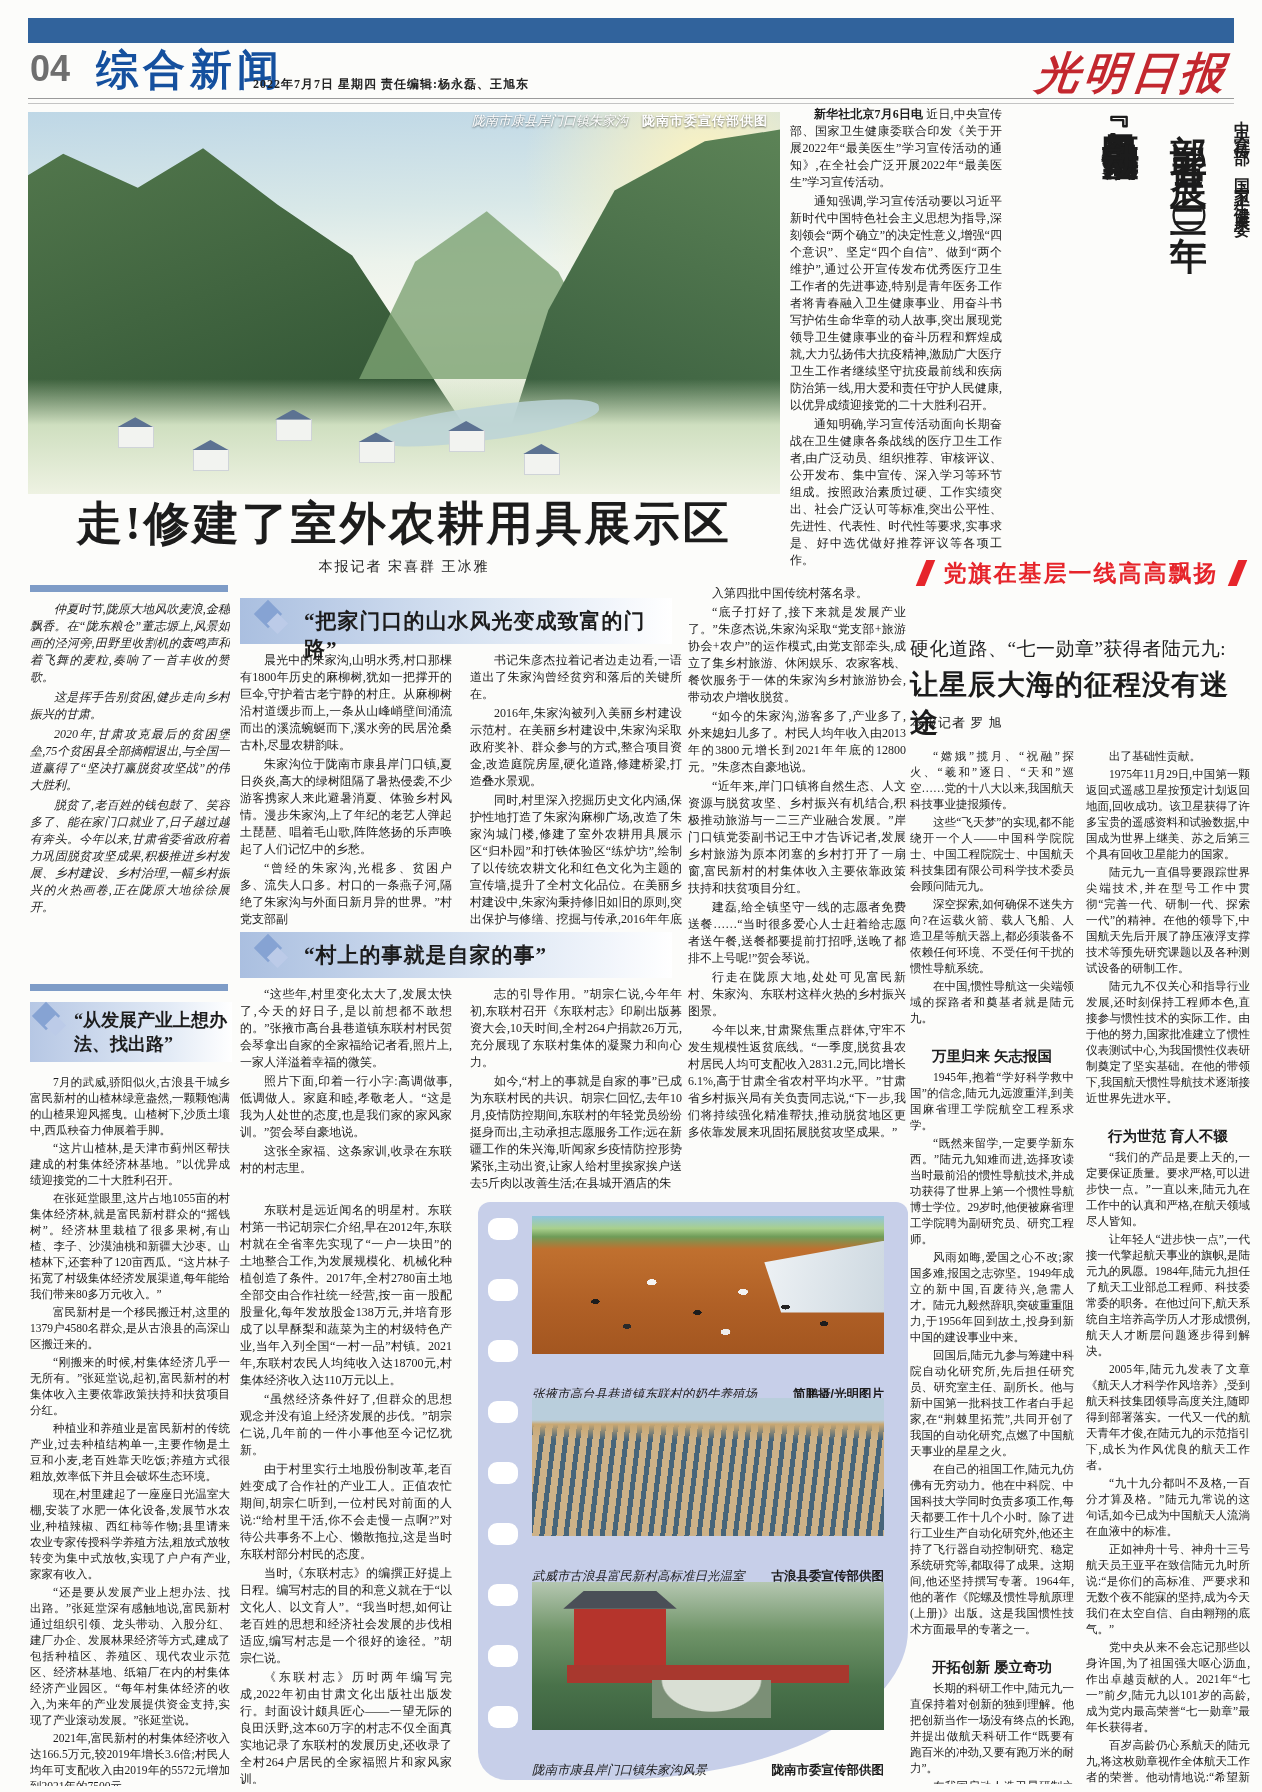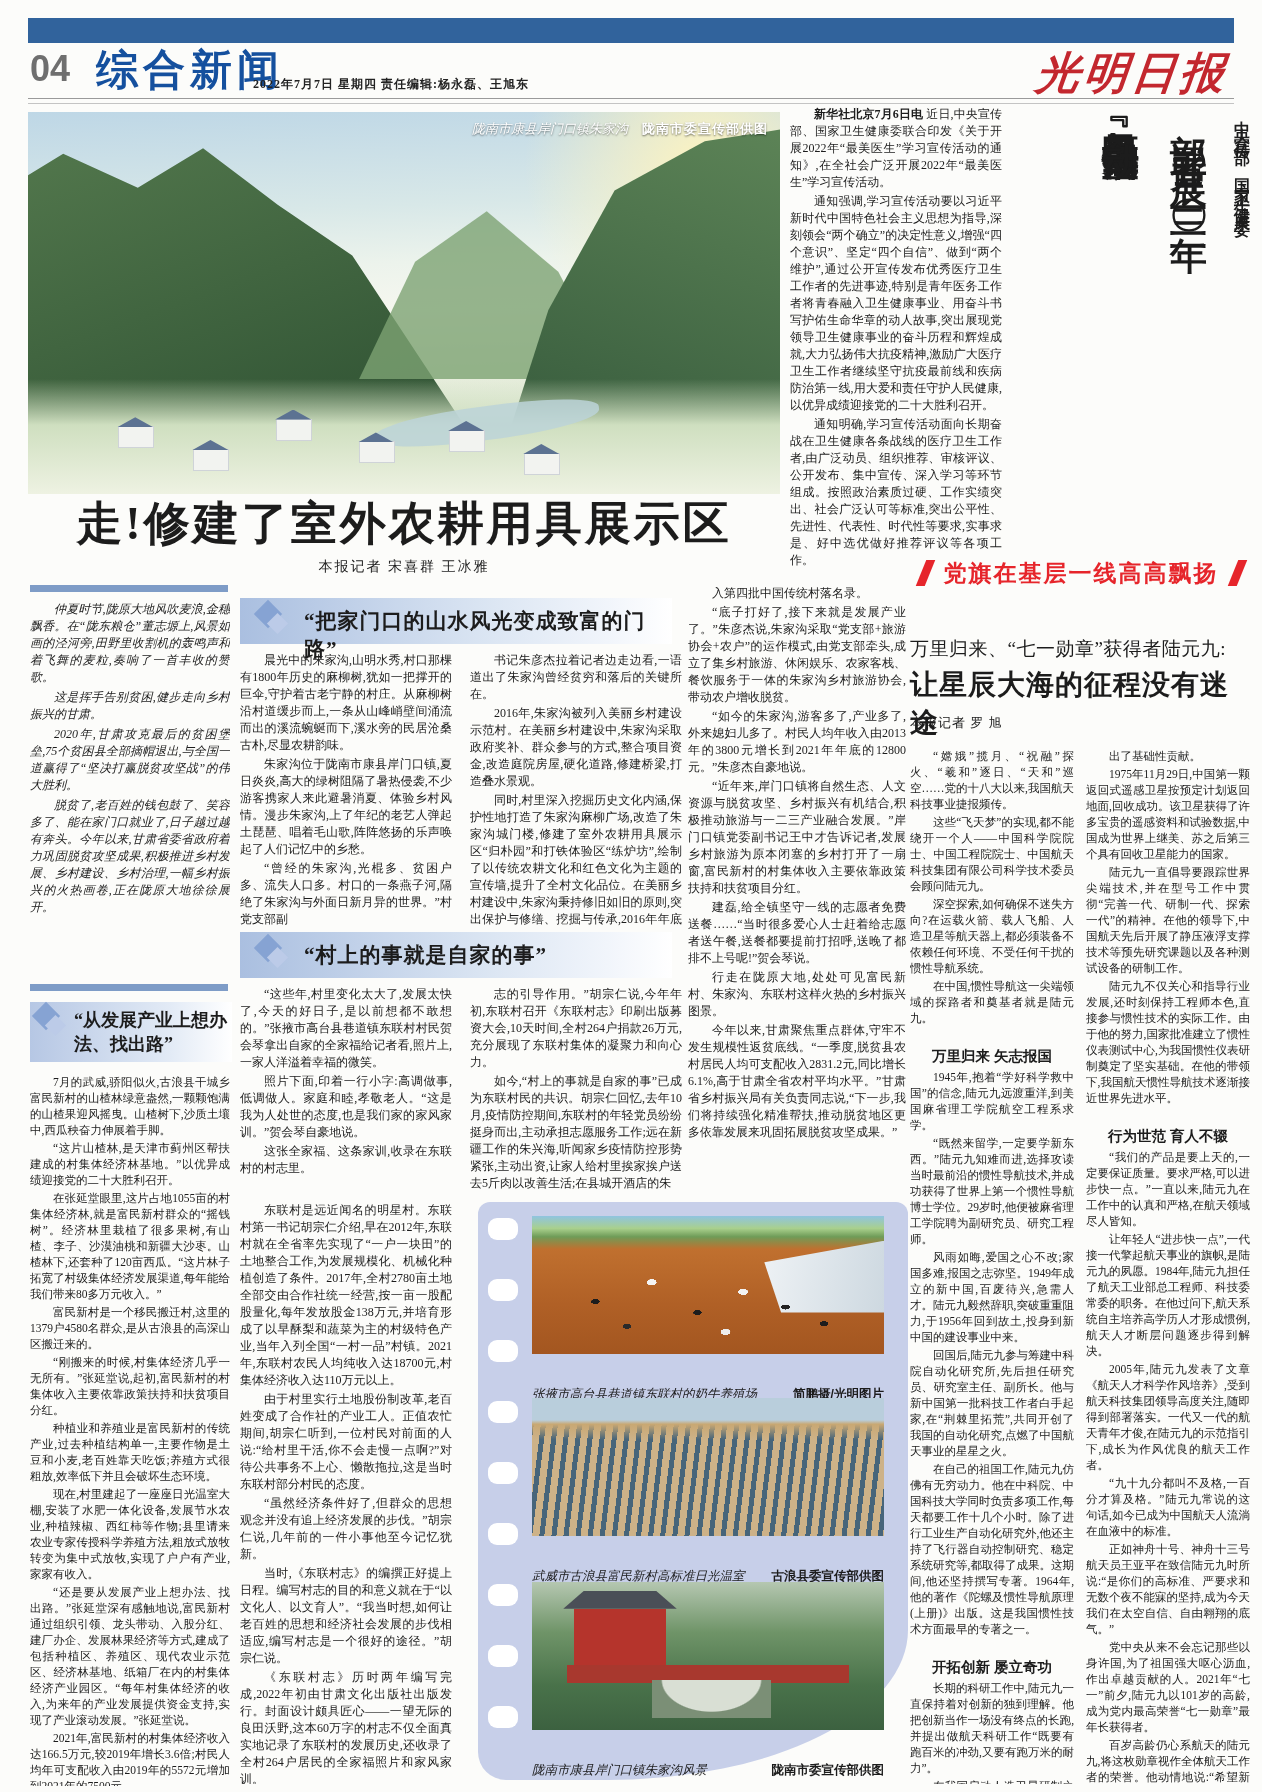--- a/index.html
+++ b/index.html
@@ -30,21 +30,21 @@
             clip-path:polygon(100% 0,100% 100%,0 100%,18% 52%,40% 18%,70% 4%); }
   .mtn.m3 { left:44%; top:26%; width:34%; height:44%; background:#7da273; opacity:.8;
             clip-path:polygon(0 100%,22% 30%,50% 0,78% 36%,100% 100%); }
   .valley { position:absolute; left:0; bottom:0; width:100%; height:30%;
             background:linear-gradient(180deg,rgba(212,226,196,0) 0%,#cfdfc0 40%,#eef2e2 100%); }
   .river { position:absolute; left:46%; bottom:14%; width:30%; height:9%; background:#bcd3d8;
            border-radius:50% 40% 50% 40%; transform:rotate(-7deg); opacity:.85; }
   .house { position:absolute; width:34px; height:20px; background:#f2f3f0; border:1px solid #cfd3d8; }
   .house::before { content:""; position:absolute; left:-2px; top:-10px; width:36px; height:10px;
                    background:#5c7292; clip-path:polygon(0 100%,50% 0,100% 100%); }
-  .lead-cap { position:absolute; right:12px; top:8px; color:#fff; font-size:13px; font-style:italic;
+  .lead-cap { position:absolute; right:12px; top:0; color:#fff; font-size:13px; font-style:italic;
               text-shadow:0 1px 2px rgba(0,0,0,.55); }
   .lead-cap b { font-style:normal; margin-left:14px; letter-spacing:1px; }
 
   .main-headline { position:absolute; left:28px; top:498px; width:752px; text-align:center;
                    font-size:46px; font-weight:bold; letter-spacing:3px; line-height:52px; }
   .main-byline { position:absolute; left:28px; top:558px; width:752px; text-align:center; font-size:14px;
                  letter-spacing:2px; }
 
   
   .para { margin:0; text-indent:2em; text-align:justify; }
@@ -237,22 +237,22 @@
       <p class="para">“这些年,村里变化太大了,发展太快了,今天的好日子,是以前想都不敢想的。”张掖市高台县巷道镇东联村村民贺会琴拿出自家的全家福给记者看,照片上,一家人洋溢着幸福的微笑。</p>
       <p class="para">照片下面,印着一行小字:高调做事,低调做人。家庭和睦,孝敬老人。“这是我为人处世的态度,也是我们家的家风家训。”贺会琴自豪地说。</p>
       <p class="para">这张全家福、这条家训,收录在东联村的村志里。</p>
     </div>
   <div class="col-box clip txt-12" style="left:470px;top:986px;height:208px">
       <p class="para">志的引导作用。”胡宗仁说,今年年初,东联村召开《东联村志》印刷出版募资大会,10天时间,全村264户捐款26万元,充分展现了东联村集体的凝聚力和向心力。</p>
       <p class="para">如今,“村上的事就是自家的事”已成为东联村民的共识。胡宗仁回忆,去年10月,疫情防控期间,东联村的年轻党员纷纷挺身而出,主动承担志愿服务工作;远在新疆工作的朱兴海,听闻家乡疫情防控形势紧张,主动出资,让家人给村里挨家挨户送去5斤肉以改善生活;在县城开酒店的朱</p>
     </div>
   <div class="col-box clip txt-12" style="left:240px;top:1202px;height:582px">
       <p class="para">东联村是远近闻名的明星村。东联村第一书记胡宗仁介绍,早在2012年,东联村就在全省率先实现了“一户一块田”的土地整合工作,为发展规模化、机械化种植创造了条件。2017年,全村2780亩土地全部交由合作社统一经营,按一亩一股配股量化,每年发放股金138万元,并培育形成了以早酥梨和蔬菜为主的村级特色产业,当年入列全国“一村一品”村镇。2021年,东联村农民人均纯收入达18700元,村集体经济收入达110万元以上。</p>
+      <p class="para">“虽然经济条件好了,但群众的思想观念并没有追上经济发展的步伐。”胡宗仁说,几年前的一件小事他至今记忆犹新。</p>
       <p class="para">由于村里实行土地股份制改革,老百姓变成了合作社的产业工人。正值农忙期间,胡宗仁听到,一位村民对前面的人说:“给村里干活,你不会走慢一点啊?”对待公共事务不上心、懒散拖拉,这是当时东联村部分村民的态度。</p>
-      <p class="para">“虽然经济条件好了,但群众的思想观念并没有追上经济发展的步伐。”胡宗仁说,几年前的一件小事他至今记忆犹新。</p>
       <p class="para">当时,《东联村志》的编撰正好提上日程。编写村志的目的和意义就在于“以文化人、以文育人”。“我当时想,如何让老百姓的思想和经济社会发展的步伐相适应,编写村志是一个很好的途径。”胡宗仁说。</p>
       <p class="para">《东联村志》历时两年编写完成,2022年初由甘肃文化出版社出版发行。封面设计颇具匠心——一望无际的良田沃野,这本60万字的村志不仅全面真实地记录了东联村的发展历史,还收录了全村264户居民的全家福照片和家风家训。</p>
     </div>
 
   <div class="strip">
     <div class="holes">
       <span class="hole"></span>
         <span class="hole"></span>
         <span class="hole"></span>
         <span class="hole"></span>
@@ -301,21 +301,21 @@
     <div class="v xh-eyebrow">中央宣传部、国家卫生健康委</div>
     <div class="v xh-t1">部署开展二〇二二年</div>
     <div class="v xh-t2">『最美医生』学习宣传活动</div>
   </div>
 
   <div class="party-band">
     <span class="slash"></span>
     <span class="txt">党旗在基层一线高高飘扬</span>
     <span class="slash"></span>
   </div>
-  <div class="lu-kicker">万里归来、“七一勋章”获得者陆元九:</div>
+  <div class="lu-kicker">硬化道路、“七一勋章”获得者陆元九:</div>
   <div class="lu-headline">让星辰大海的征程没有迷途</div>
   <div class="lu-byline">本报记者 罗 旭</div>
   <div class="lu-colA clip txt-11">
       <p class="para">“嫦娥”揽月、“祝融”探火、“羲和”逐日、“天和”巡空……党的十八大以来,我国航天科技事业捷报频传。</p>
       <p class="para">这些“飞天梦”的实现,都不能绕开一个人——中国科学院院士、中国工程院院士、中国航天科技集团有限公司科学技术委员会顾问陆元九。</p>
       <p class="para">深空探索,如何确保不迷失方向?在运载火箭、载人飞船、人造卫星等航天器上,都必须装备不依赖任何环境、不受任何干扰的惯性导航系统。</p>
       <p class="para">在中国,惯性导航这一尖端领域的探路者和奠基者就是陆元九。</p>
       <h4 class="flow-sub">万里归来 矢志报国</h4>
       <p class="para">1945年,抱着“学好科学救中国”的信念,陆元九远渡重洋,到美国麻省理工学院航空工程系求学。</p>
       <p class="para">“既然来留学,一定要学新东西。”陆元九知难而进,选择攻读当时最前沿的惯性导航技术,并成功获得了世界上第一个惯性导航博士学位。29岁时,他便被麻省理工学院聘为副研究员、研究工程师。</p>

